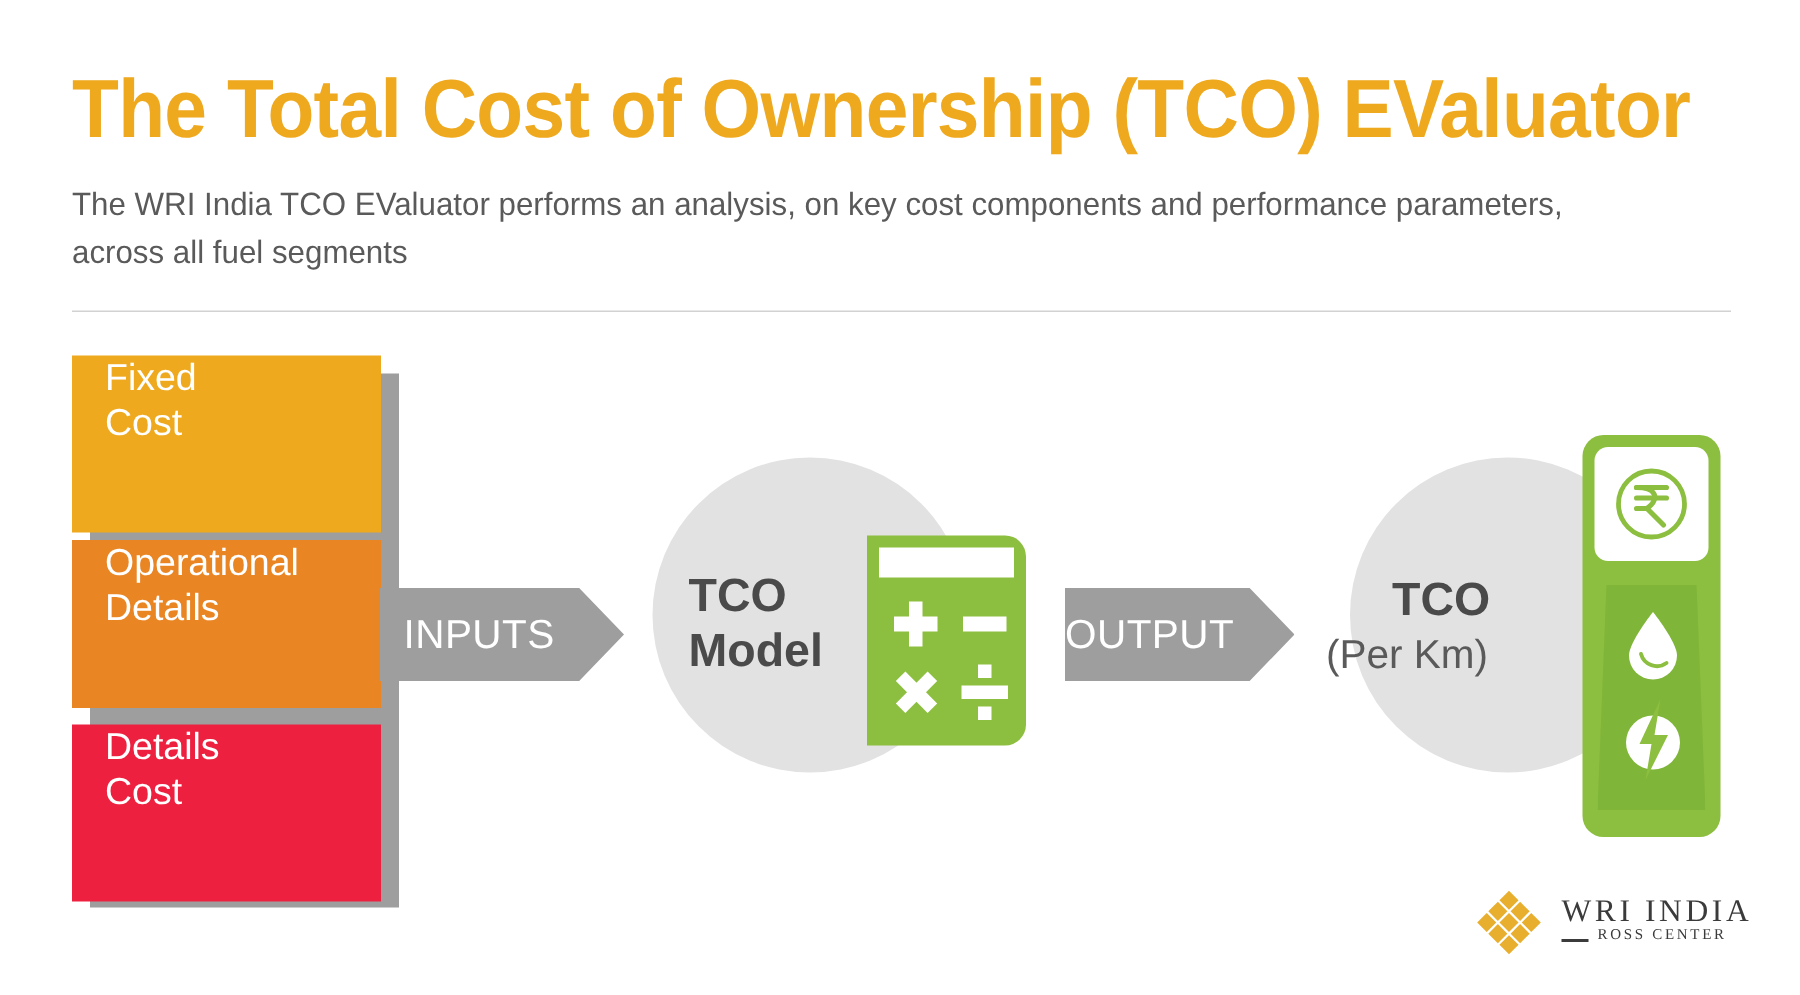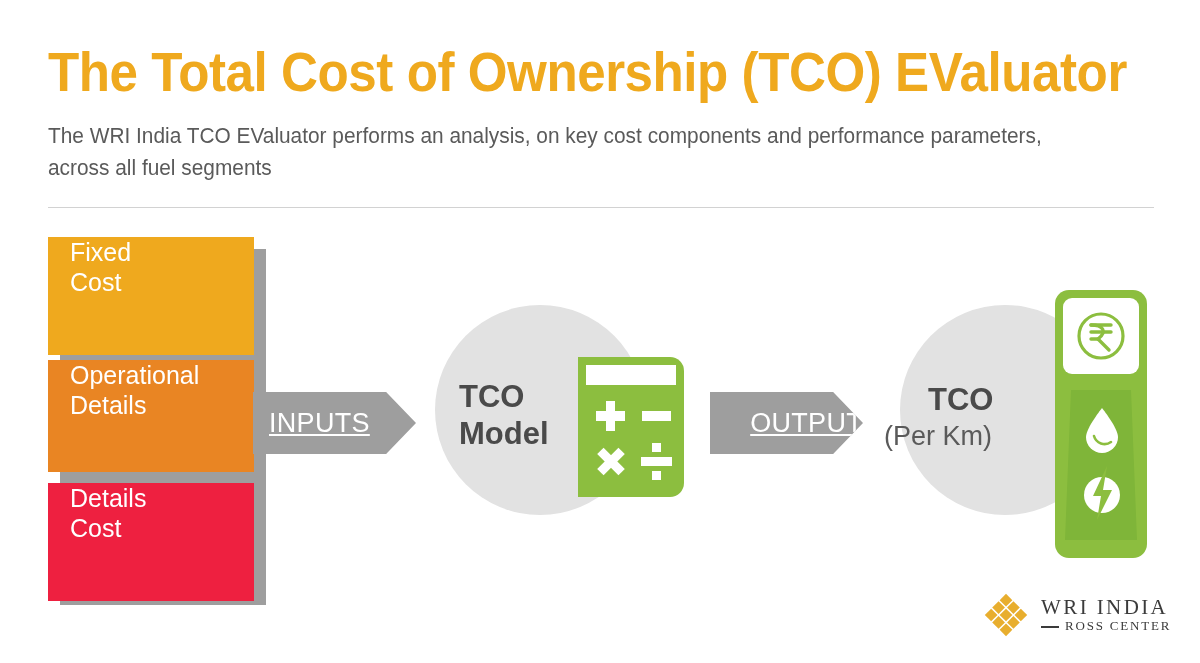--- a/index.html
+++ b/index.html
@@ -61,32 +61,30 @@
   #box-variable    { top: 483px; height: 118px; background: #EE2040; }
 
   
   .arrow {
     position: absolute;
     background: #9E9E9E;
     display: flex; align-items: center;
     color: #ffffff;
     font-size: 27px;
     letter-spacing: 0.3px;
-    text-decoration: underline;
   }
   #arrow-inputs {
     left: 253px; top: 392px; width: 163px; height: 62px;
     padding-left: 16px;
     clip-path: polygon(0 0, 110px 0, 110px -24px, 163px 31px, 110px 86px, 110px 62px, 0 62px);
   }
   #arrow-output {
     left: 710px; top: 392px; width: 153px; height: 62px;
     padding-left: 0;
     clip-path: polygon(0 0, 100px 0, 100px -24px, 153px 31px, 100px 86px, 100px 62px, 0 62px);
-    justify-content: flex-end;
   }
 
   
   #circle-model {
     position: absolute; left: 435px; top: 305px;
     width: 210px; height: 210px; border-radius: 50%;
     background: #E2E2E2;
   }
   #label-model {
     position: absolute; left: 459px; top: 378px;
@@ -157,21 +155,21 @@
   
   #logo { position: absolute; left: 983px; top: 592px; width: 200px; height: 48px; }
   #logo-text-1 {
     position: absolute; left: 58px; top: 3px;
     font-family: "Liberation Serif", serif;
     font-size: 21px; letter-spacing: 2.4px; color: #3B3B3B;
   }
   #logo-text-2 {
     position: absolute; left: 58px; top: 26px;
     font-family: "Liberation Serif", serif;
-    font-size: 13px; letter-spacing: 1.8px; color: #3B3B3B;
+    font-size: 10px; letter-spacing: 1.8px; color: #3B3B3B;
     white-space: nowrap;
   }
   #logo-dash {
     position: absolute; left: 58px; top: 34px;
     width: 18px; height: 1.5px; background: #3B3B3B;
   }
 </style>
 </head>
 <body>
 

